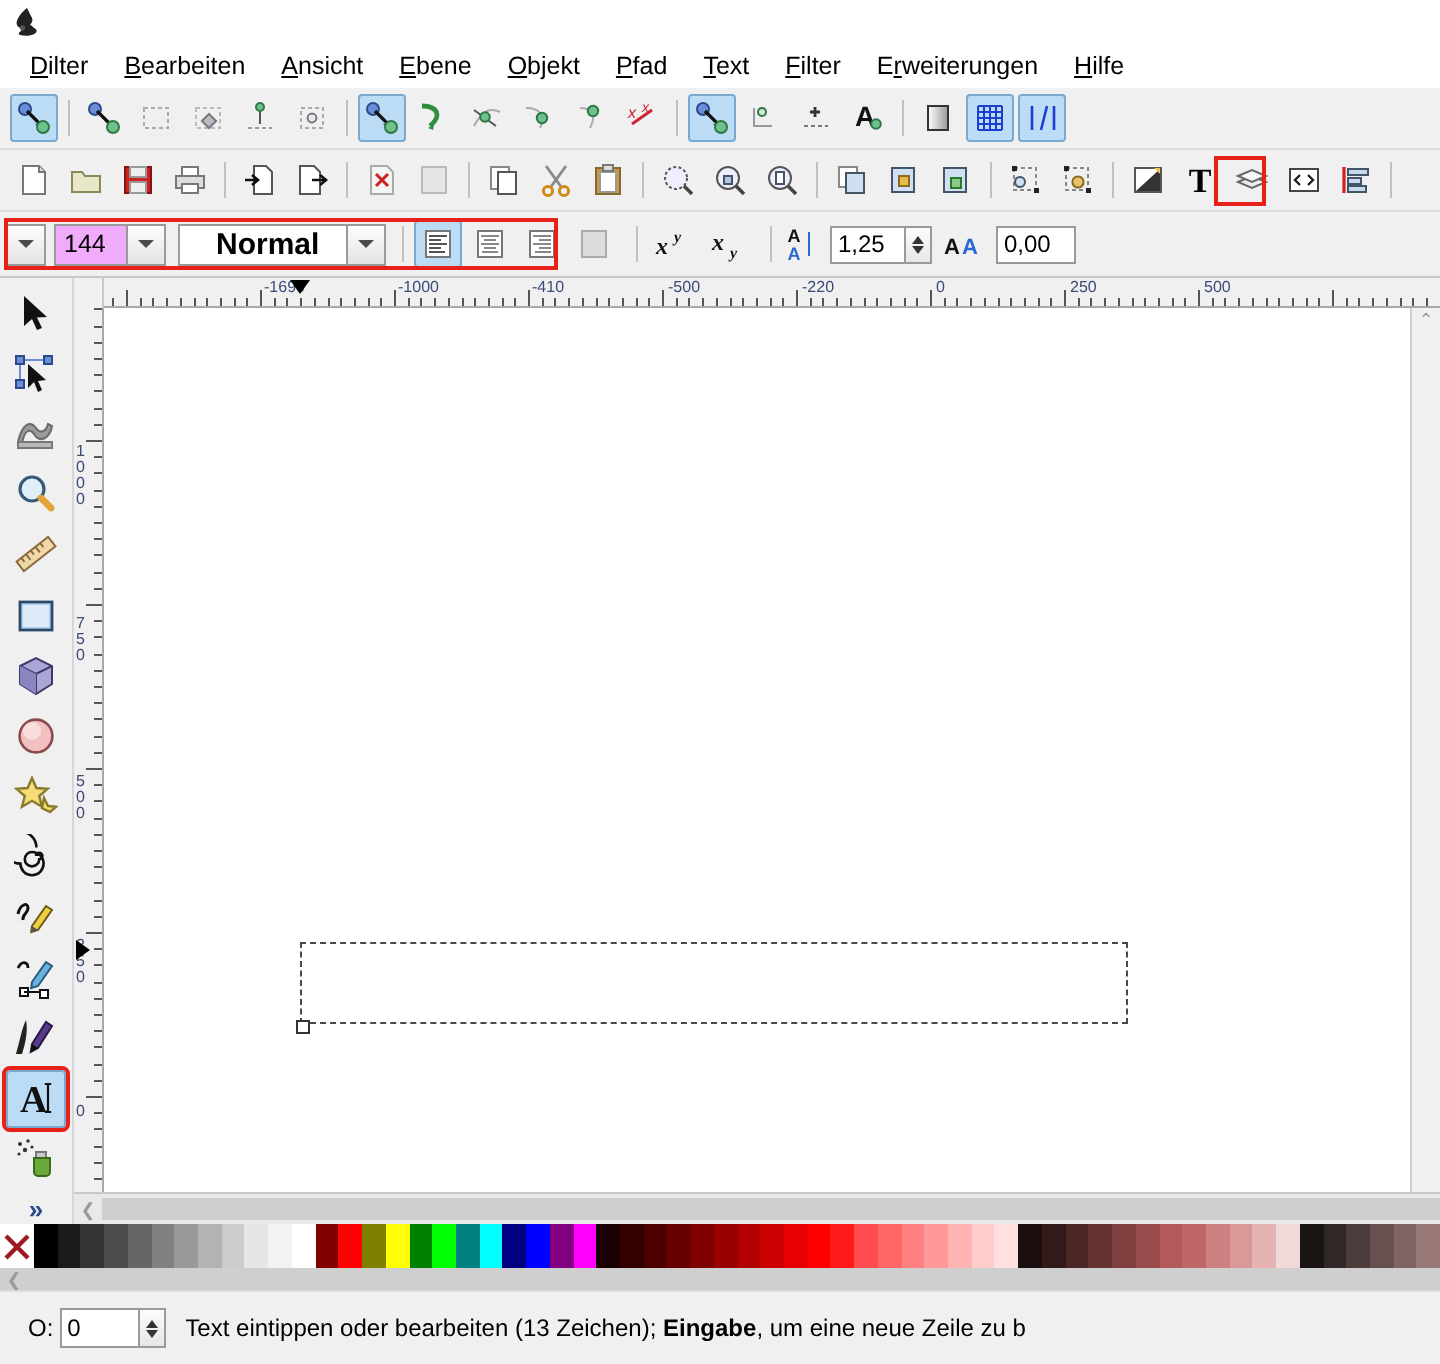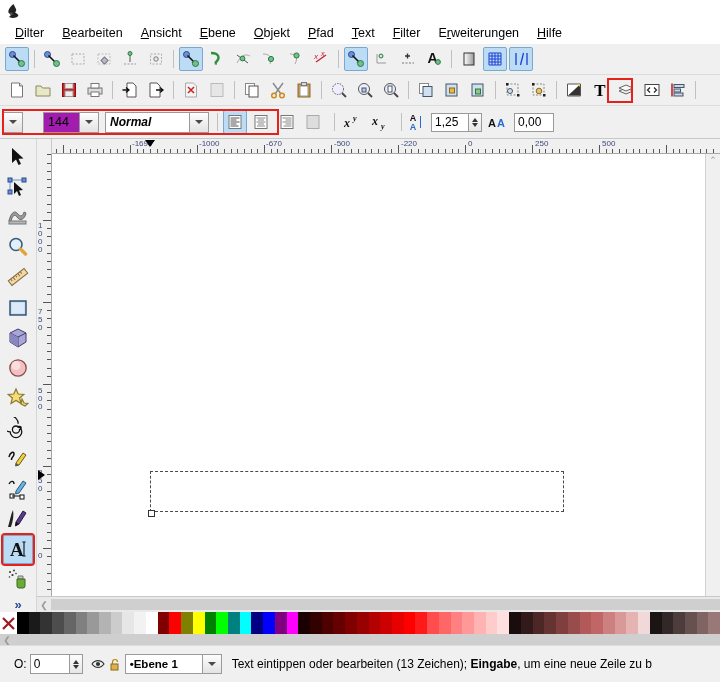--- a/index.html
+++ b/index.html
@@ -35,24 +35,24 @@
 
   
   .annot{position:absolute;border:2px solid #e8201a;box-sizing:border-box;pointer-events:none;}
 
   
   .fontbox{width:196px;height:21px;border:1px solid #9a9a9a;background:#fff;display:flex;align-items:center;box-sizing:border-box;margin-left:3px;}
   .fontbox input{border:0;outline:0;flex:1;font-size:12.5px;font-family:"Liberation Sans",sans-serif;padding-left:4px;background:transparent;color:#000;width:100%;}
   .mini-ico{width:17px;height:19px;display:flex;align-items:center;justify-content:center;flex:0 0 auto;}
   .combo-arrow{width:19px;height:21px;border:1px solid #9a9a9a;border-left:0;background:linear-gradient(#fdfdfd,#e3e3e3);display:flex;align-items:center;justify-content:center;box-sizing:border-box;flex:0 0 auto;}
   .combo-arrow i{display:block;width:0;height:0;border-left:4px solid transparent;border-right:4px solid transparent;border-top:4px solid #4a4a4a;}
-  .sizebox{width:37px;height:21px;border:1px solid #9a9a9a;background:#a21caf;box-sizing:border-box;margin-left:20px;}
+  .sizebox{width:37px;height:21px;border:1px solid #9a9a9a;background:#f0abfc;box-sizing:border-box;margin-left:4px;}
   .sizebox input{border:0;outline:0;width:100%;height:100%;font-size:12.5px;font-family:"Liberation Sans",sans-serif;padding-left:4px;box-sizing:border-box;background:transparent;}
   .stylebox{width:85px;height:21px;border:1px solid #9a9a9a;background:#fff;box-sizing:border-box;margin-left:6px;}
-  .stylebox input{border:0;outline:0;width:100%;height:100%;font-size:12px;font-weight:bold;font-family:"Liberation Sans",sans-serif;padding-left:4px;box-sizing:border-box;background:transparent;font-style:italic;}
+  .stylebox input{border:0;outline:0;width:100%;height:100%;font-size:15px;font-weight:bold;font-family:"Liberation Sans",sans-serif;padding-left:18px;box-sizing:border-box;background:transparent;}
   .numbox{width:38px;height:19px;border:1px solid #9a9a9a;background:#fff;box-sizing:border-box;margin-left:3px;}
   .numbox input{border:0;outline:0;width:100%;height:100%;font-size:12px;font-family:"Liberation Sans",sans-serif;padding-left:3px;box-sizing:border-box;background:transparent;}
   .spin{width:13px;height:19px;border:1px solid #9a9a9a;border-left:0;background:linear-gradient(#fcfcfc,#e6e6e6);display:flex;flex-direction:column;justify-content:center;align-items:center;box-sizing:border-box;flex:0 0 auto;}
   .spin i{display:block;width:0;height:0;border-left:3px solid transparent;border-right:3px solid transparent;}
   .spin i.up{border-bottom:4px solid #333;margin-bottom:1px;}
   .spin i.dn{border-top:4px solid #333;}
 
   
   .midzone{flex:1 1 auto;display:flex;min-height:0;background:#f0f0f0;}
   .toolpalette{width:36px;background:#f0f0f0;display:flex;flex-direction:column;align-items:center;padding-top:3px;flex:0 0 auto;border-right:1px solid #d6d6d6;position:relative;}
@@ -754,21 +754,21 @@
             <div class="tick" style="left: 620.7px; height: 4px;"></div>
             <div class="tick" style="left: 627.4px; height: 4px;"></div>
             <div class="tick" style="left: 634.1px; height: 4px;"></div>
             <div class="tick" style="left: 640.8px; height: 4px;"></div>
             <div class="tick" style="left: 647.5px; height: 4px;"></div>
             <div class="tick" style="left: 654.2px; height: 4px;"></div>
             <div class="tick" style="left: 660.9px; height: 4px;"></div>
             <div class="tick" style="left: 667.6px; height: 4px;"></div>
             <div class="lbl" style="left: 79px;">-1690</div>
             <div class="lbl" style="left: 146px;">-1000</div>
-            <div class="lbl" style="left: 213px;">-670</div>
+            <div class="lbl" style="left: 213px;">-410</div>
             <div class="lbl" style="left: 281px;">-500</div>
             <div class="lbl" style="left: 348px;">-220</div>
             <div class="lbl" style="left: 415px;">0</div>
             <div class="lbl" style="left: 482px;">250</div>
             <div class="lbl" style="left: 549px;">500</div>
             <div class="hmark" style="left: 93px;"></div>
           </div>
       </div>
 
       <div class="stage">
@@ -930,38 +930,18 @@
       <span class="olab">O:</span>
       <div class="numbox" style="width:40px;height:20px;margin-left:0;">
         <input type="text" value="0" style="">
       </div>
       <div class="spin" style="height:20px;">
           <i class="up"></i>
           <i class="dn"></i>
         </div>
     </div>
 
-    <div class="layersel">
-      <span class="eye">
-        <svg width="14" height="12" viewBox="0 0 14 12">
-            <path d="M1 6 C4 1.5 10 1.5 13 6 C10 10.5 4 10.5 1 6 Z" fill="none" stroke="#333" stroke-width="1.1"></path>
-            <circle cx="7" cy="6" r="2.1" fill="#333"></circle>
-          </svg>
-      </span>
-      <span class="lockic">
-        <svg width="12" height="13" viewBox="0 0 12 13">
-            <path d="M3.5 6 V4 a2.5 2.5 0 0 1 5 0" fill="none" stroke="#b8860b" stroke-width="1.2"></path>
-            <rect x="2" y="6" width="7" height="6" fill="#e0b050" stroke="#8a6a1a"></rect>
-          </svg>
-      </span>
-      <div class="layerbox">
-        <span class="ln">•<span>Ebene 1</span></span>
-      </div>
-      <div class="combo-arrow" style="height:20px;">
-          <i></i>
-        </div>
-    </div>
 
     <div class="statusmsg">
       <span>Text eintippen oder bearbeiten (13 Zeichen); </span><b>Eingabe</b><span>, um eine neue Zeile zu b</span>
     </div>
   </div>
 </div>
 
 </body></html>

